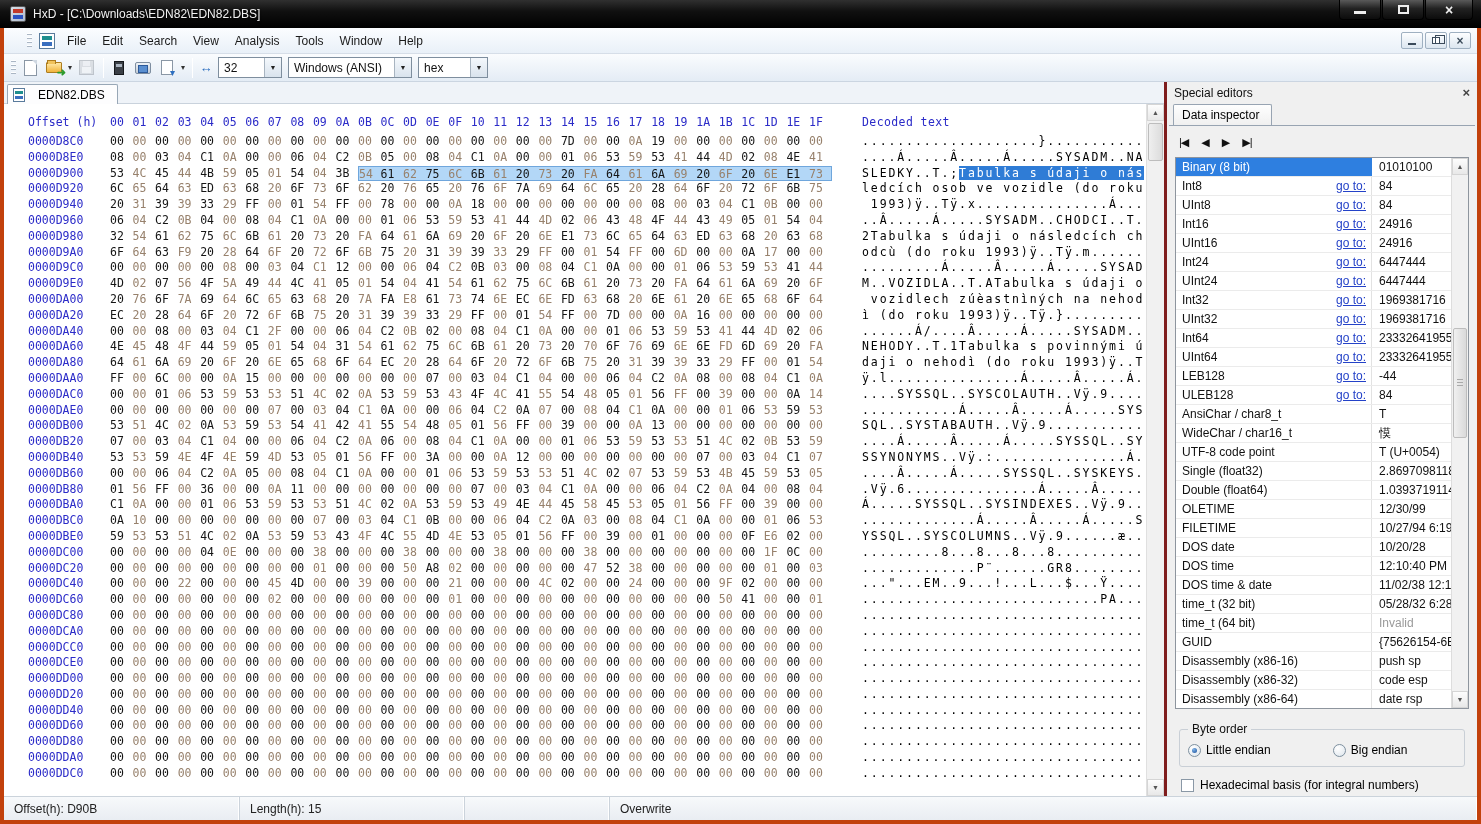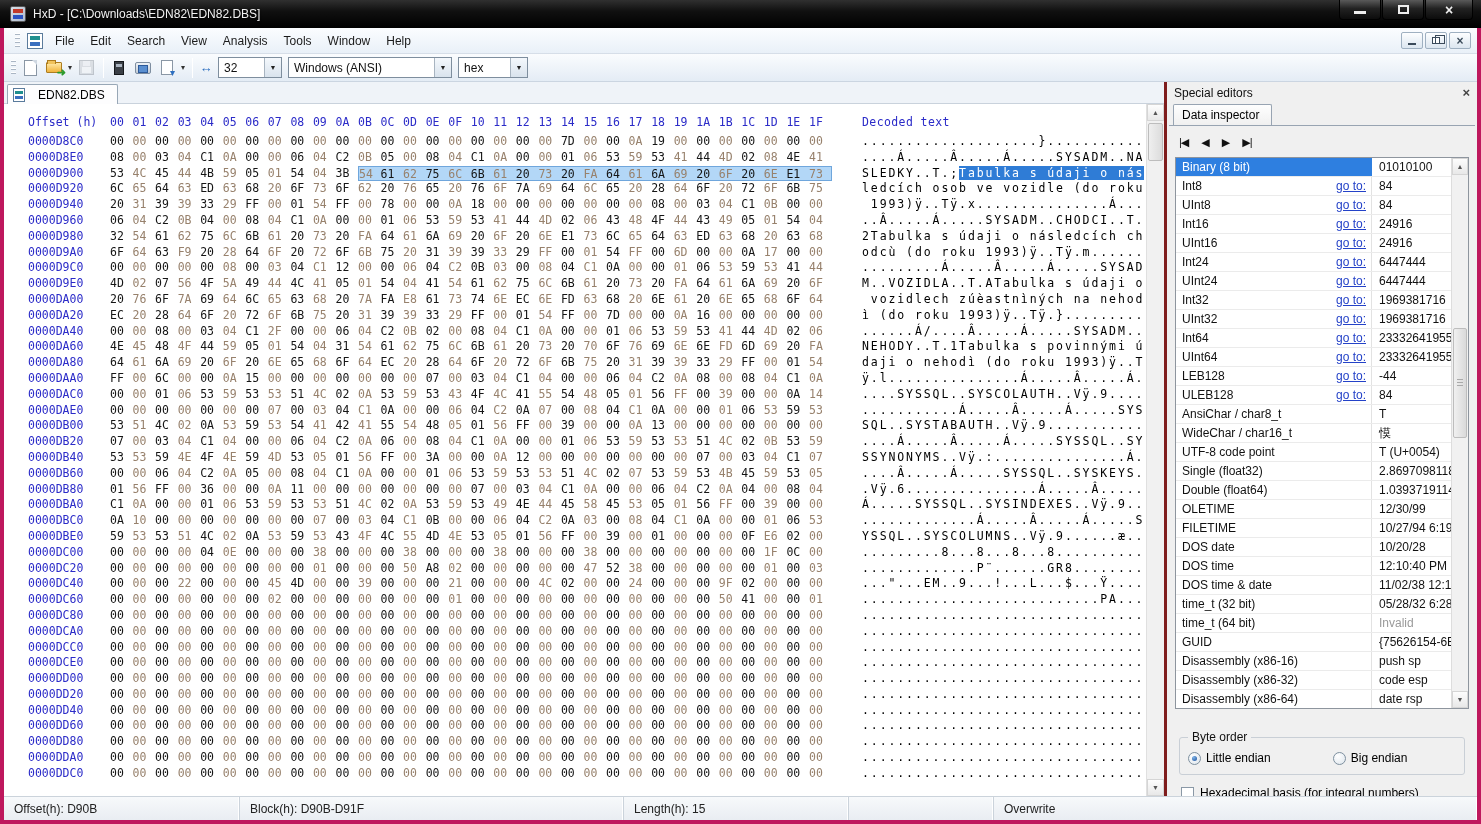--- a/index.html
+++ b/index.html
@@ -1,20 +1,20 @@
 <!DOCTYPE html>
 <html><head>
 <meta charset="utf-8">
 <style>
   * { box-sizing: border-box; margin: 0; padding: 0; }
   html,body { width:1481px; height:824px; overflow:hidden; }
   body { font-family:"Liberation Sans", sans-serif; background:#000; position:relative; }
 
   
-  .window { position:absolute; inset:0; background:#be185d; }
+  .window { position:absolute; inset:0; background:#c2410c; }
   .titlebar { position:absolute; top:0; left:0; right:0; height:28px;
     background:linear-gradient(#303030 0%, #101010 40%, #000 100%);
     display:flex; align-items:center; padding-left:10px; color:#fff; }
   .app-icon { width:16px; height:16px; border-radius:2px;
     background:linear-gradient(135deg,#d8dfe8 0%,#aebacd 100%); border:1px solid #555; position:relative; flex:none; }
   .app-icon::before { content:""; position:absolute; left:2px; top:2px; width:10px; height:4px; background:#c23a2a; }
   .app-icon::after { content:""; position:absolute; left:2px; bottom:2px; width:10px; height:4px; background:#2a52c2; }
   .title-text { margin-left:7px; font-size:12px; color:#f2f2f2; text-shadow:0 1px 2px #000; }
   .win-controls { position:absolute; top:0; right:8px; display:flex; }
   .win-btn { width:42px; height:20px; margin-left:1px; border:1px solid #000; border-top:none;
@@ -22,21 +22,21 @@
     display:flex; align-items:center; justify-content:center; }
   .win-btn.close { width:48px; }
   .glyph-min { width:12px; height:3px; background:#eee; margin-top:6px; }
   .glyph-max { width:11px; height:9px; border:2px solid #eee; }
   .glyph-close { color:#eee; font-size:14px; font-weight:bold; line-height:1; }
 
   .app-body { position:absolute; top:28px; left:4px; right:4px; bottom:4px; background:#EFF3F8; }
 
   
   .menubar { height:26px; background:linear-gradient(#FBFDFF,#E9F0F8);
-    border-bottom:1px solid #D6DEE8; display:flex; align-items:center; padding-left:8px; position:relative; }
+    border-bottom:1px solid #D6DEE8; display:flex; align-items:center; padding-left:20px; position:relative; }
   .grip { width:5px; height:16px; margin:0 3px;
     background:repeating-linear-gradient(#fff 0 1px,#aab6c4 1px 2px, transparent 2px 4px); }
   .mdi-doc-icon { width:16px; height:16px; background:#fff; border:1px solid #5a7b9c; position:relative; margin:0 4px; flex:none;}
   .mdi-doc-icon::before{content:""; position:absolute; left:2px; top:2px; width:10px; height:4px; background:#1f8f8f;}
   .mdi-doc-icon::after{content:""; position:absolute; left:2px; bottom:2px; width:10px; height:4px; background:#3a6fbf;}
   .menu-item { font-size:12px; color:#1b1b1b; padding:4px 8px; }
   .mdi-controls { position:absolute; right:6px; top:4px; display:flex; gap:2px; }
   .mdi-btn { width:22px; height:17px; border:1px solid #9FB0C1; border-radius:2px;
     background:linear-gradient(#FDFEFF,#DCE6F0); display:flex; align-items:center; justify-content:center; }
   .mdi-min { width:8px; height:2px; background:#3a4a5a; margin-top:7px; }
@@ -125,21 +125,21 @@
   .vcell { flex:1; padding-left:7px; white-space:nowrap; overflow:hidden; color:#111; }
   .vcell.muted { color:#9A9A9A; }
   .insp-row.selected .lg { background:#2E7FE0; border-right-color:#2E7FE0; }
   .insp-row.selected .lcell { color:#fff; }
   .grid-scroll { position:absolute; top:0; right:0; bottom:0; width:17px; background:#F1F1F1; border-left:1px solid #DDD; }
   .grid-scroll .thumb { position:absolute; top:170px; left:1px; right:1px; height:110px;
     background:linear-gradient(90deg,#F0F0F0,#DADADA); border:1px solid #BDBDBD; border-radius:2px; }
   .grid-scroll .thumb::after { content:""; position:absolute; left:3px; right:3px; top:50px;
     border-top:1px solid #AAA; box-shadow:0 3px 0 #AAA, 0 6px 0 #AAA; }
 
-  .groupbox { position:relative; margin:28px 4px 0 4px; border:1px solid #C9CFD6; border-radius:3px; padding:13px 8px 9px 8px; }
+  .groupbox { position:relative; margin:20px 4px 0 4px; border:1px solid #C9CFD6; border-radius:3px; padding:13px 8px 9px 8px; }
   .gb-legend { position:absolute; top:-8px; left:8px; background:#F0F0F0; padding:0 4px; font-size:12px; color:#111; }
   .radio-row { display:flex; align-items:center; }
   .radio-opt { display:flex; align-items:center; gap:5px; }
   .radio-opt.second { margin-left:62px; }
   .radio { width:13px; height:13px; border-radius:50%; border:1px solid #7E909F;
     background:radial-gradient(circle at 35% 30%, #fff, #DDE5EC); position:relative; flex:none; }
   .radio.on::after { content:""; position:absolute; left:3px; top:3px; width:5px; height:5px; border-radius:50%;
     background:radial-gradient(circle at 35% 30%, #7FB4E8, #1B4F9B); }
   .check-row { display:flex; align-items:center; gap:6px; margin:11px 6px 0 6px; }
   .checkbox { width:13px; height:13px; border:1px solid #8A98A6; background:#fff; flex:none; }
@@ -219,21 +219,21 @@
       <div class="tb-icon">
           <div class="icon-export"></div>
         </div>
       <div class="tb-caret">▾</div>
       <div class="tb-sep"></div>
       <div class="icon-width">↔</div>
       <div class="combo" style="width:64px">
         <div class="combo-value" style="flex:1">32</div>
         <div class="combo-btn">▼</div>
       </div>
-      <div class="combo" style="width:164px">
+      <div class="combo" style="width:124px">
         <div class="combo-value" style="flex:1">Windows (ANSI)</div>
         <div class="combo-btn">▼</div>
       </div>
       <div class="combo" style="width:70px">
         <div class="combo-value" style="flex:1">hex</div>
         <div class="combo-btn">▼</div>
       </div>
     </div>
 
     <div class="main">
@@ -577,19 +577,18 @@
           <div class="check-row">
             <div class="checkbox"></div>
             <span>Hexadecimal basis (for integral numbers)</span>
           </div>
         </div>
       </div>
     </div>
 
     <div class="statusbar">
         <div class="status-cell" style="width: 236px;">Offset(h): D90B</div>
-        <div class="status-cell" style="width: 384px;">Block(h): D90B-D91F</div>
         <div class="status-cell" style="width: 225px;">Length(h): 15</div>
         <div class="status-cell" style="width: 145px;"></div>
         <div class="status-cell" style="flex: 1 1 0%; border-right: none;">Overwrite</div>
       </div>
   </div>
 </div>
 
 </body></html>

